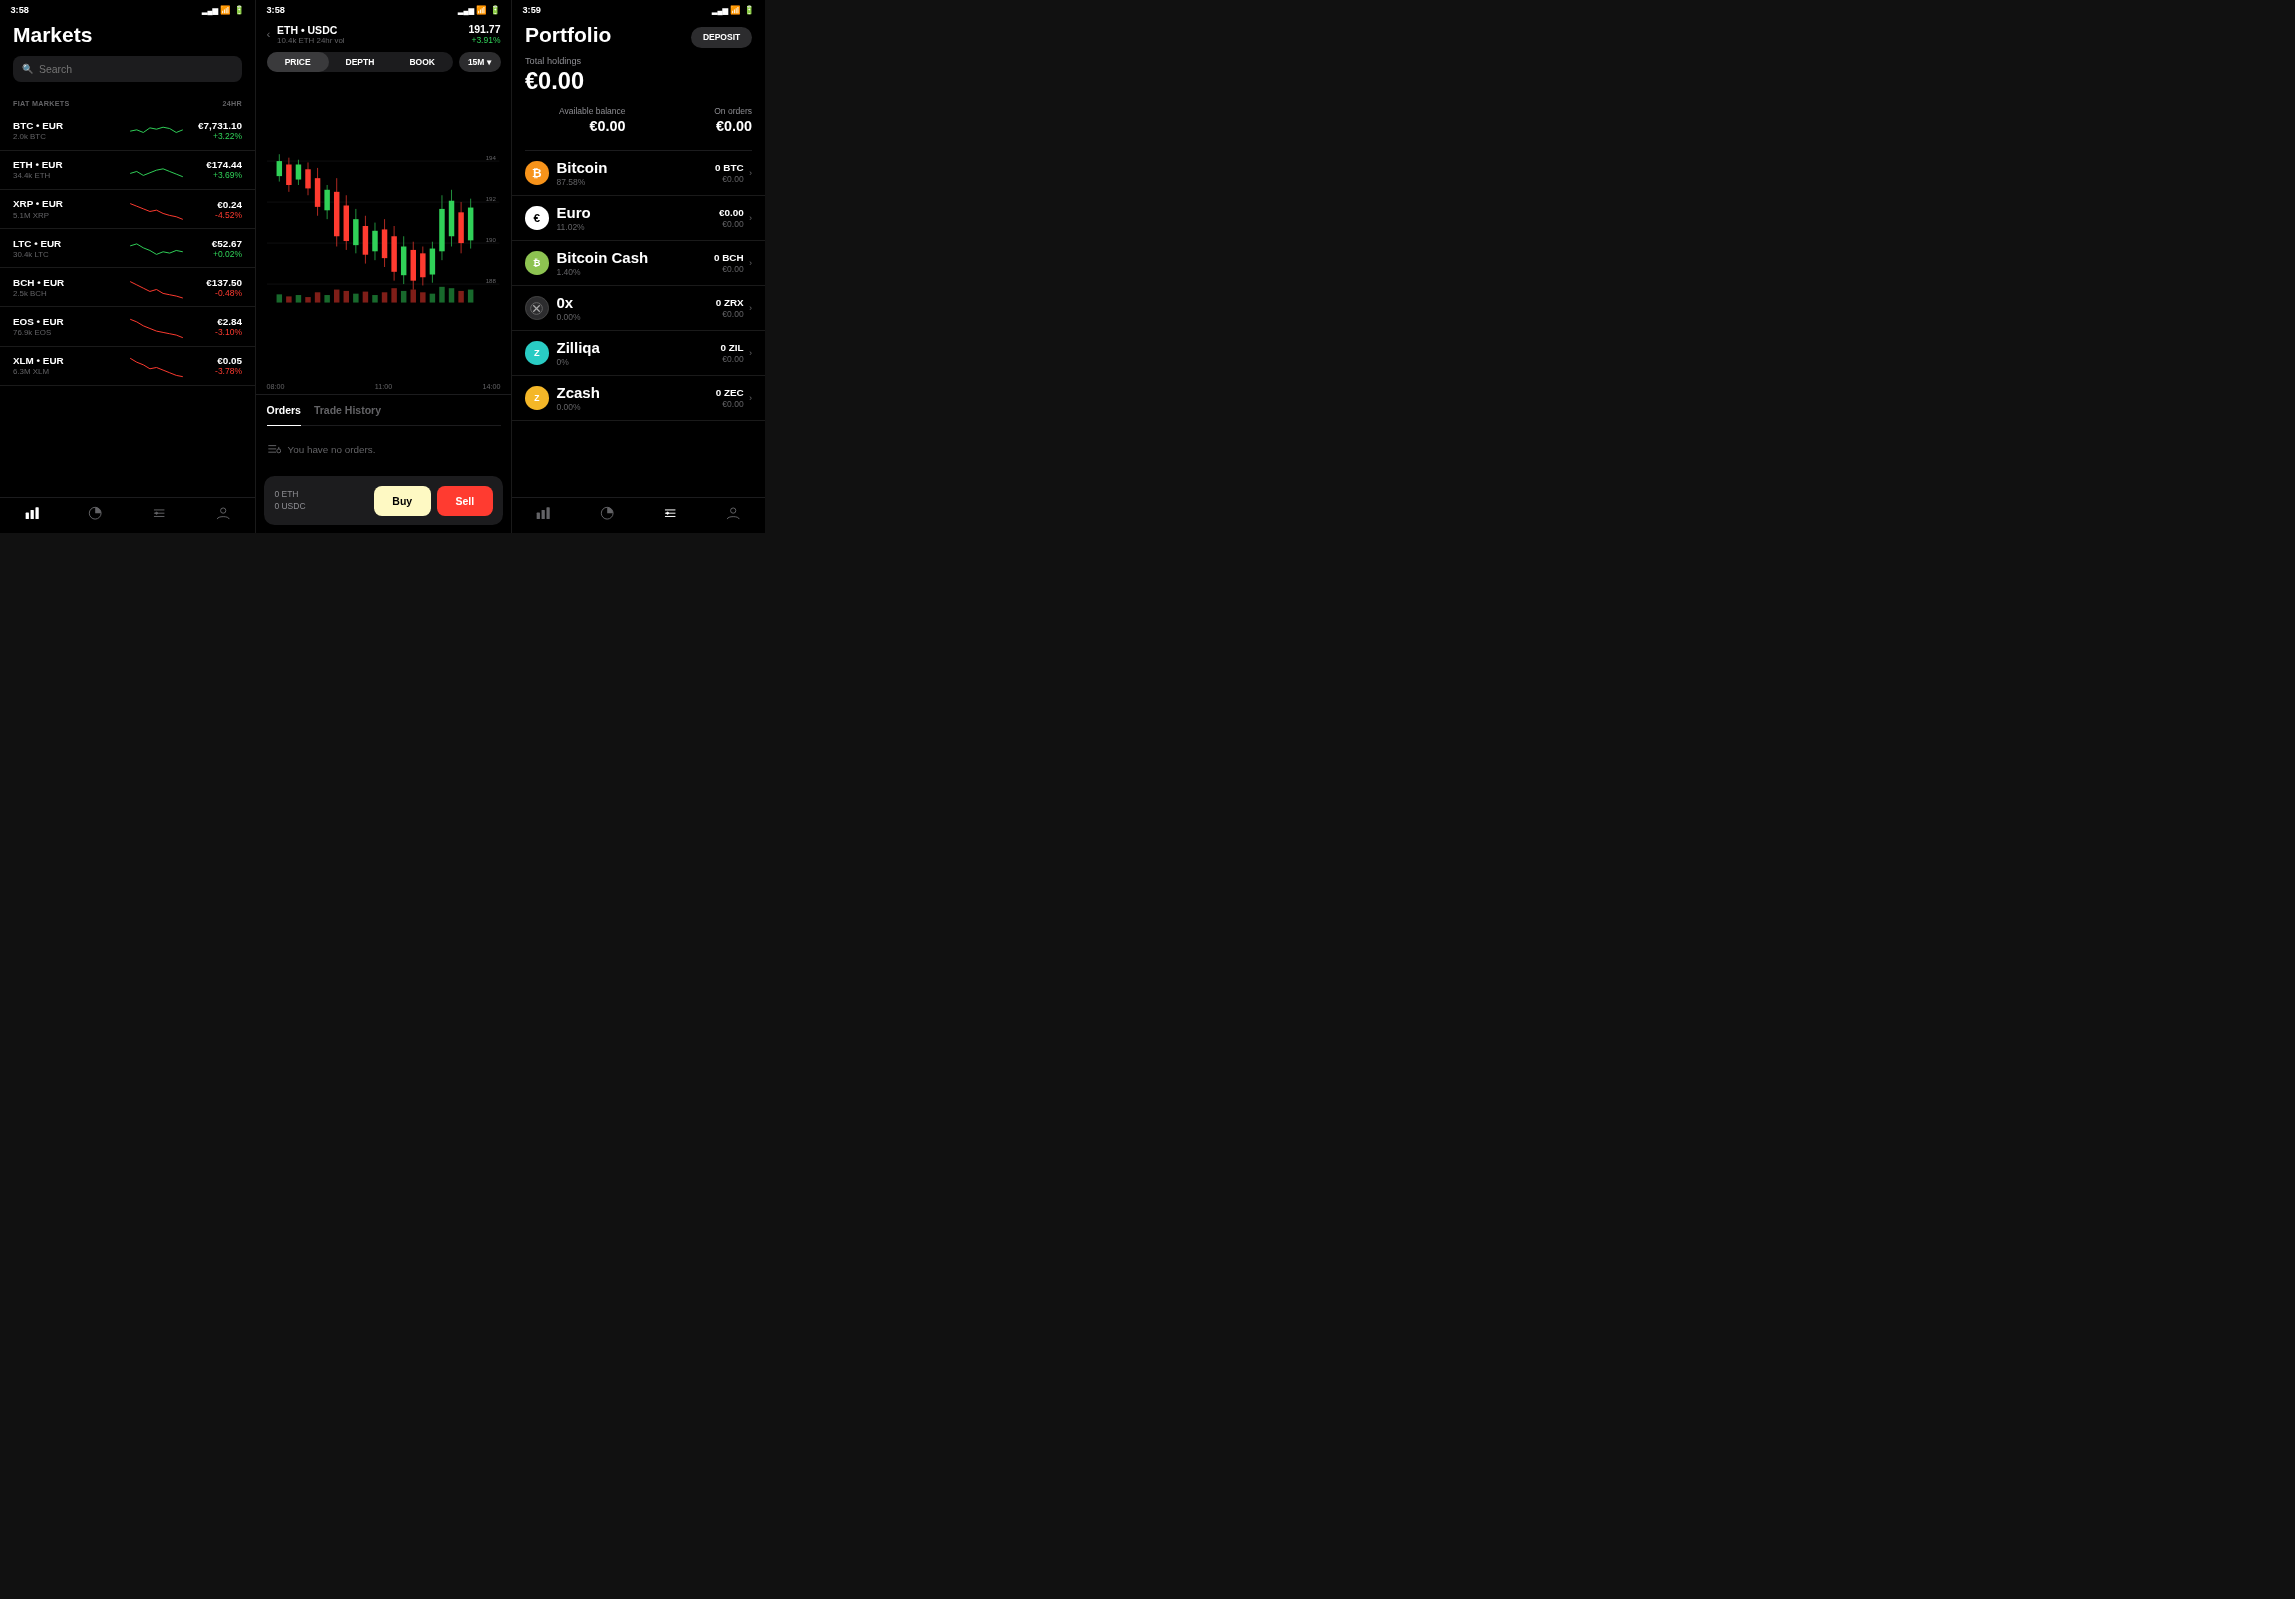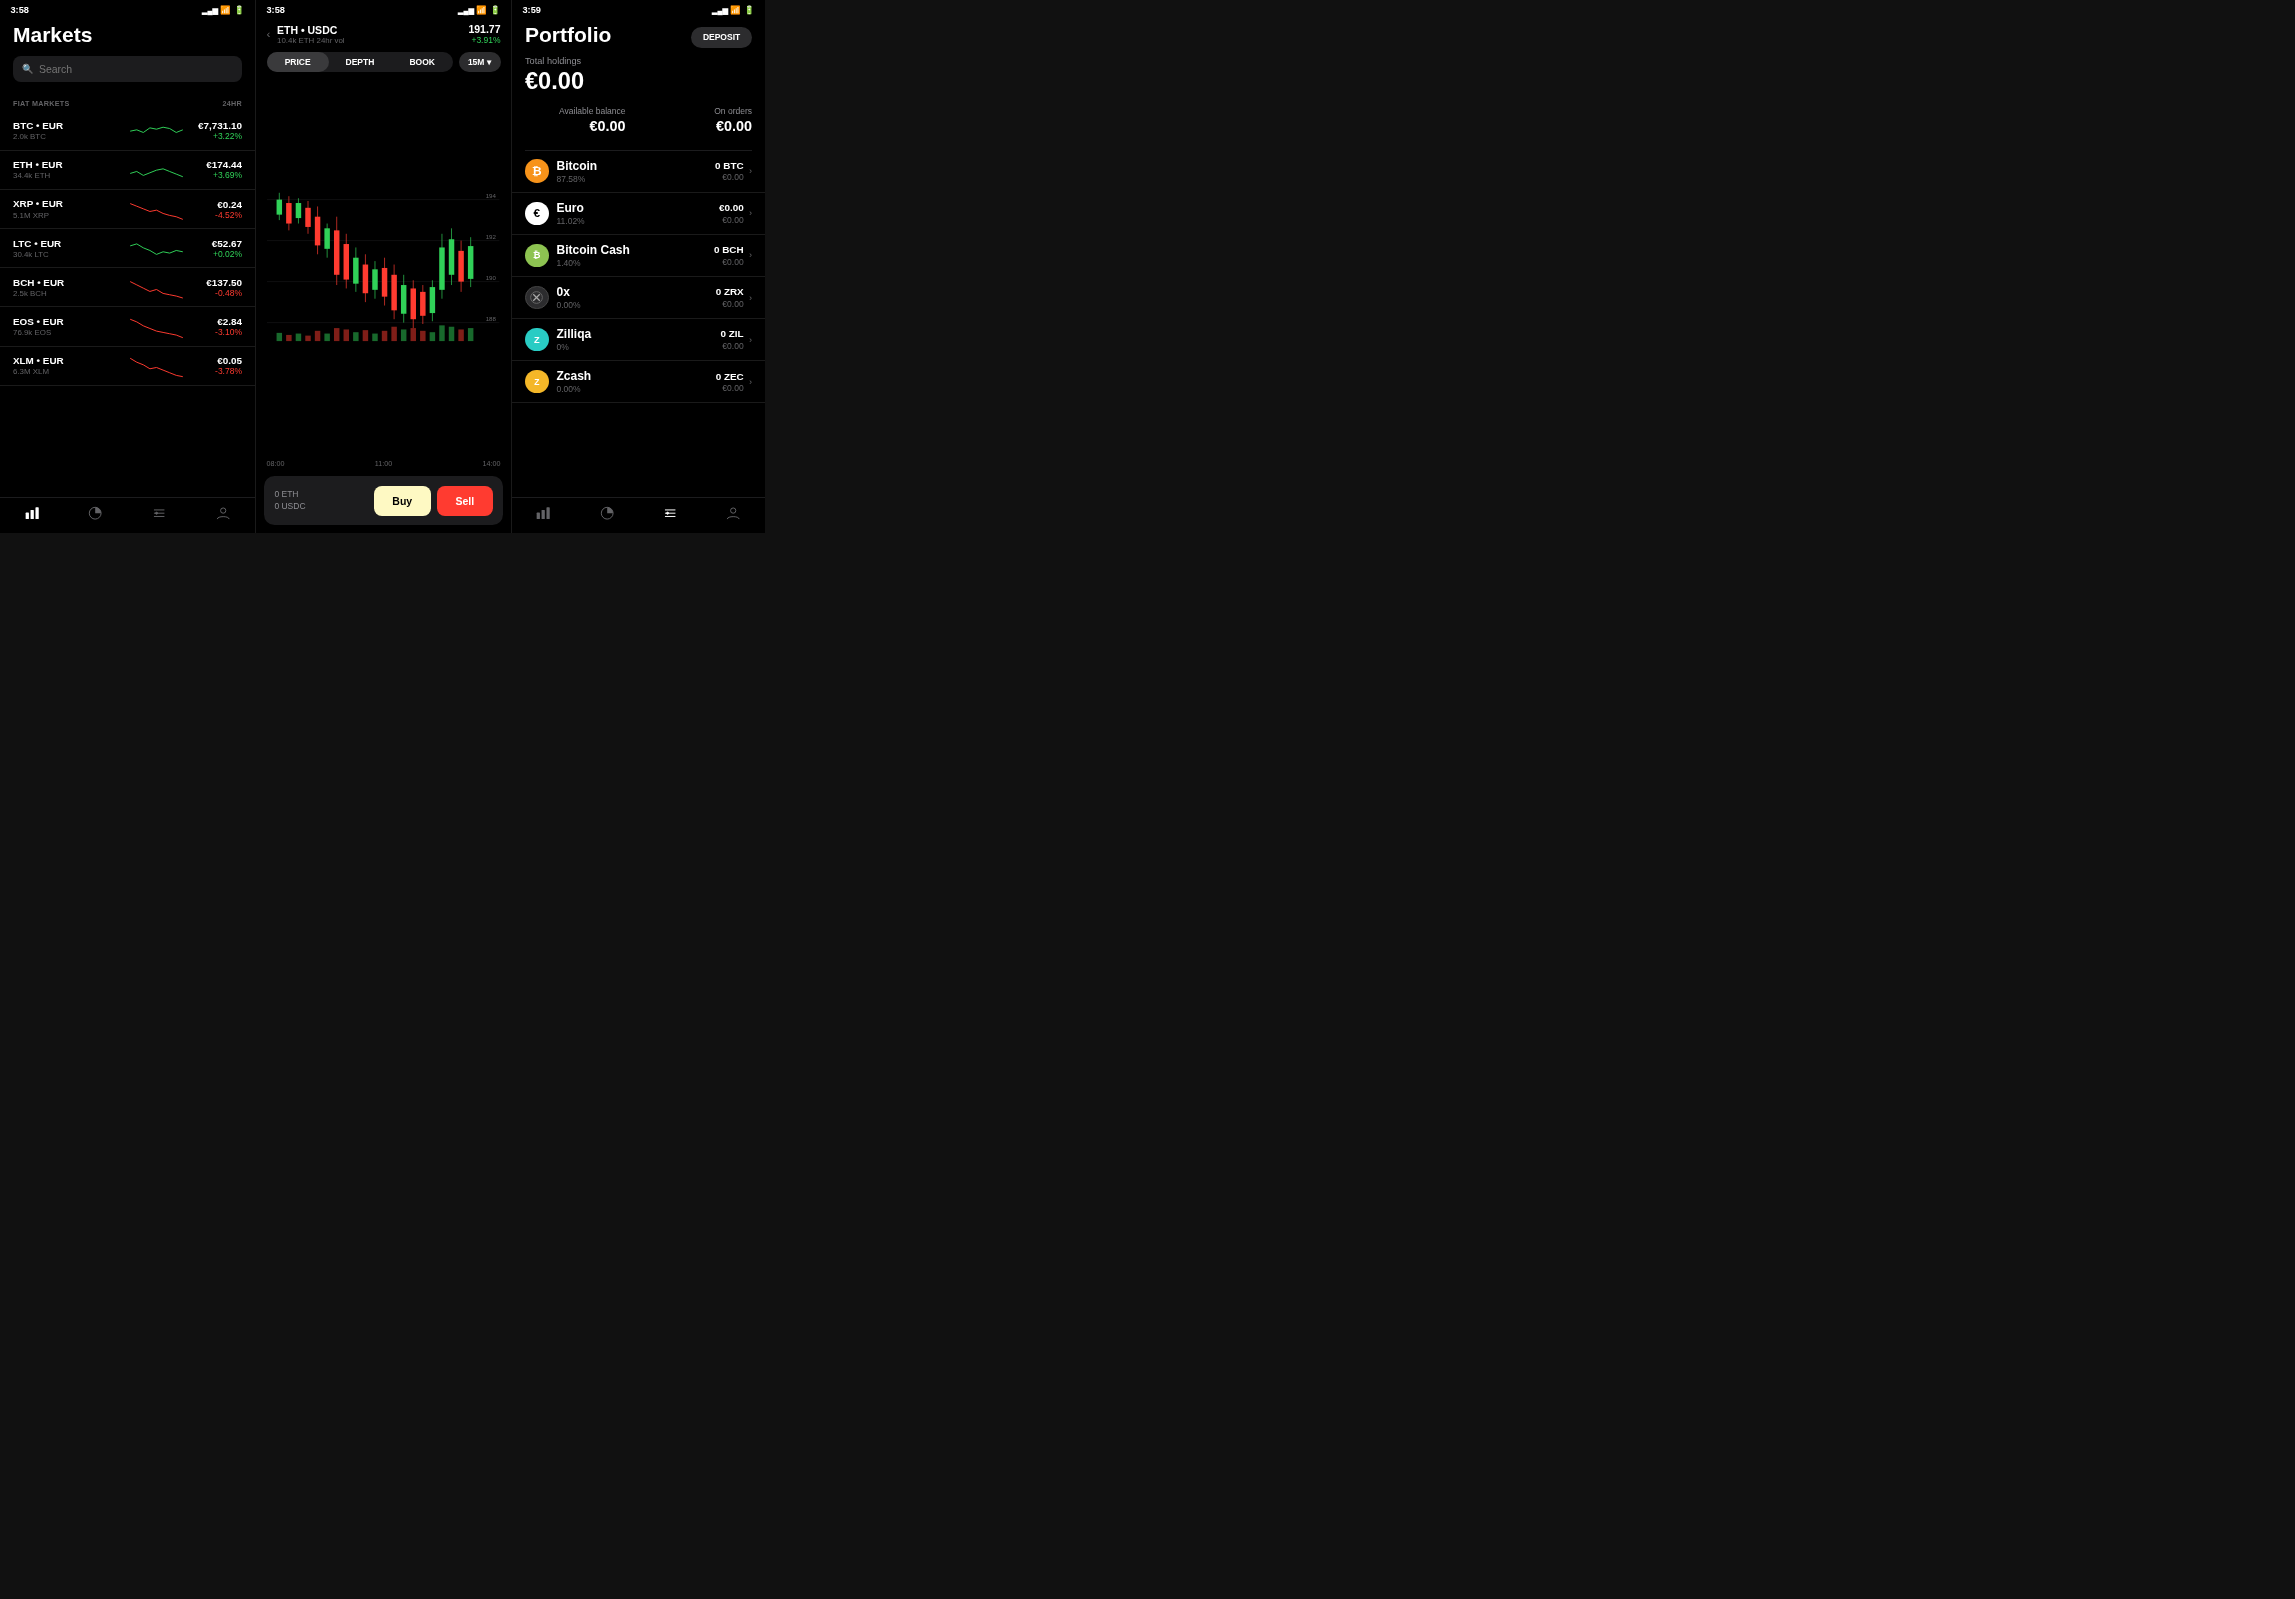--- a/index.html
+++ b/index.html
@@ -352,21 +352,21 @@
       margin-right: 7.9px;
       flex-shrink: 0;
     }
     .asset-icon-btc { background: #f7931a; color: #fff; }
     .asset-icon-eur { background: #fff; color: #000; }
     .asset-icon-bch { background: #8dc351; color: #fff; }
     .asset-icon-zrx { background: #2c2c2e; color: #fff; }
     .asset-icon-zil { background: #29ccc4; color: #fff; }
     .asset-icon-zec { background: #f4b728; color: #fff; }
     .asset-info { flex: 1; }
-    .asset-name { font-size: 12px; font-weight: 600; }
+    .asset-name { font-size: 15px; font-weight: 600; }
     .asset-pct { font-size: 8.5px; color: #636366; margin-top: 1.3px; }
     .asset-value { text-align: right; }
     .asset-amount { font-size: 9.9px; font-weight: 600; }
     .asset-eur { font-size: 8.5px; color: #636366; margin-top: 1.3px; }
     .asset-chevron { color: #636366; font-size: 9.2px; margin-left: 5.3px; }
 
     
     .sparkline { width: 53px; height: 25px; }
 
     .divider { height: 0.7px; background: #1c1c1e; margin: 0 13px; }
@@ -665,20 +665,36 @@
       <rect x="294" y="218" width="8" height="19" fill="#30d158" opacity="0.5"></rect>
     </svg>
   </div>
 
   <div class="chart-time-labels">
     <span>08:00</span>
     <span>11:00</span>
     <span>14:00</span>
   </div>
 
+  <div class="orders-section">
+    <div class="orders-tabs">
+      <div class="orders-tab active">Orders</div>
+      <div class="orders-tab">Trade History</div>
+    </div>
+    <div class="no-orders">
+      <svg width="14.4" height="11.8" viewBox="0 0 22 18" fill="none" stroke="#636366" stroke-width="1.5">
+        <line x1="2" y1="4" x2="14" y2="4"></line>
+        <line x1="2" y1="9" x2="14" y2="9"></line>
+        <line x1="2" y1="14" x2="14" y2="14"></line>
+        <circle cx="18" cy="12" r="3"></circle>
+        <line x1="18" y1="6" x2="18" y2="9.5"></line>
+      </svg>
+      <span>You have no orders.</span>
+    </div>
+  </div>
 
   <div class="trade-bottom">
     <div class="trade-balances">
       <div>0 ETH</div>
       <div>0 USDC</div>
     </div>
     <div class="trade-buttons">
       <button class="buy-btn">Buy</button>
       <button class="sell-btn">Sell</button>
     </div>

